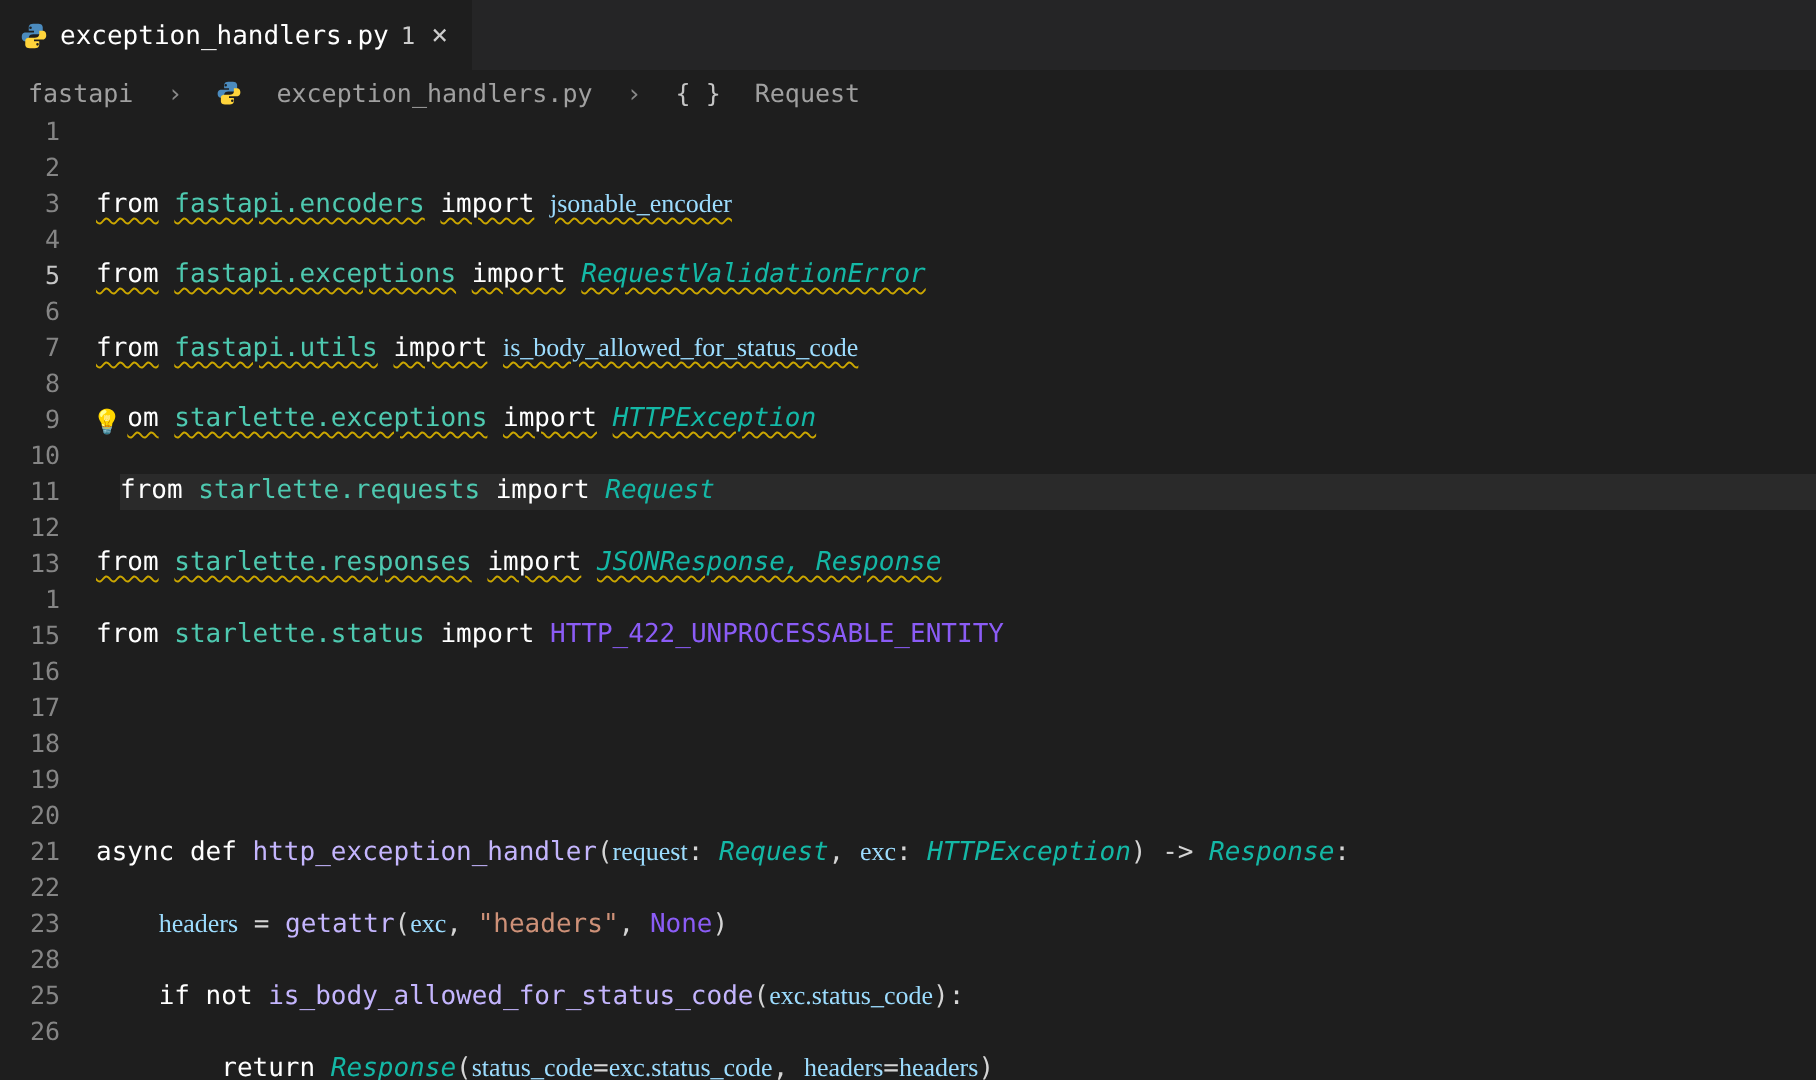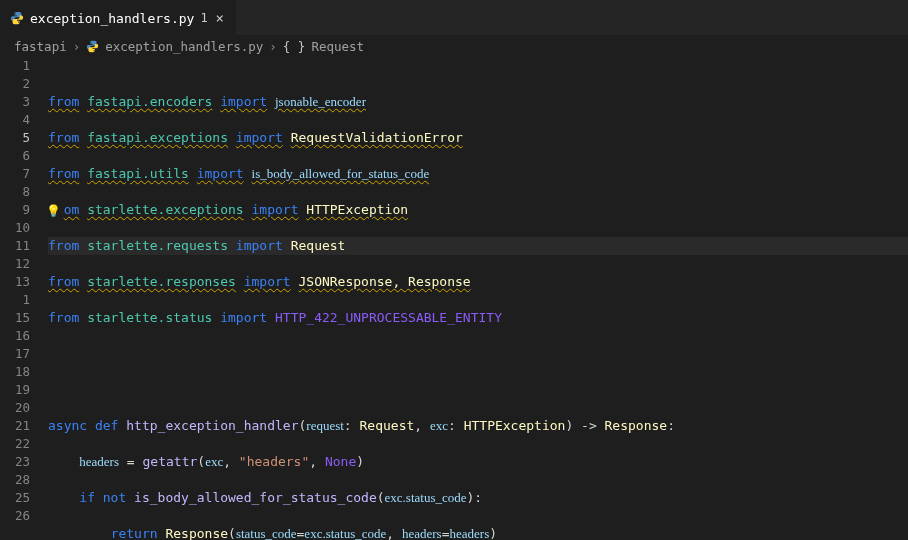--- a/index.html
+++ b/index.html
@@ -30,21 +30,21 @@
   }
   .tab-icon { color: #4b8bbe; display: inline-flex; }
   .tab-modified { color: #cccccc; font-size: 12px; }
   .tab-close { color: #cccccc; font-size: 14px; padding: 0 2px; cursor: pointer; }
   .breadcrumbs {
     background: #1e1e1e;
     height: 22px;
     display: flex;
     align-items: center;
     padding: 0 14px;
-    gap: 6px;
+    gap: 17px;
     font-size: 12.5px;
     color: #a0a0a0;
   }
   .breadcrumb-sep { color: #888; }
   .breadcrumb-icon { display: inline-flex; }
   .editor {
     display: flex;
     height: calc(100% - 57px);
   }
   .gutter {
@@ -57,39 +57,39 @@
   }
   .gutter .ln { height: 18px; line-height: 18px; }
   .gutter .ln.active { color: #c6c6c6; }
   .code {
     flex: 1;
     font-size: 13px;
     line-height: 18px;
     white-space: pre;
   }
   .code .line { height: 18px; position: relative; }
-  .code .line.active { background: #2a2a2a; }
+  .code .line.active { background: #2a2a2a; margin-left: 12px; }
   .hint-bulb {
     position: absolute;
     left: -2px;
     top: 1px;
     color: #ffcc00;
     font-size: 12px;
   }
 
   
-  .kw { color: #3b82f6; text-align: right; }      
+  .kw { color: #ffffff; text-align: right; }      
   .mod { color: #4ec9b0; }     
   .fn { color: #c4b5fd; }      
   .str { color: #ce9178; }     
   .const { color: #8b5cf6; }   
   .param { color: #9cdcfe; font-family: Liberation Serif, serif; }   
   .op { color: #d4d4d4; }
   .punct { color: #d4d4d4; }
-  .type { color: #fef9c3; }
+  .type { color: #14b8a6; font-style: italic; }
 
   
   .squig {
     text-decoration-line: underline;
     text-decoration-style: wavy;
     text-decoration-color: #cca700;
     text-decoration-thickness: 1px;
     text-underline-offset: 2px;
   }
 

